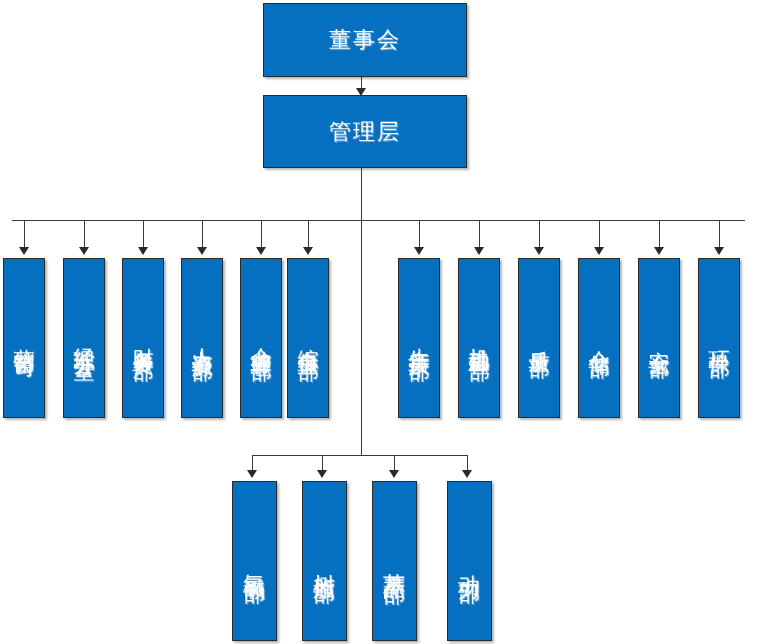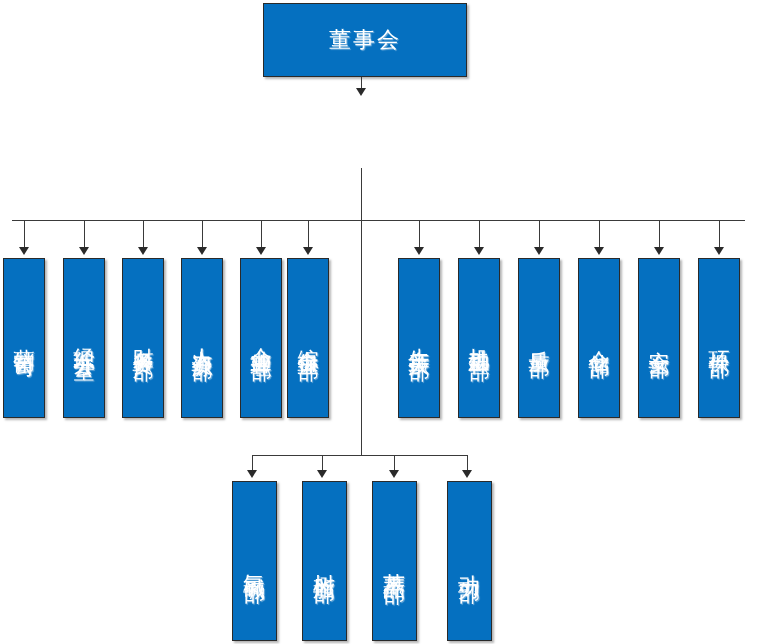--- a/index.html
+++ b/index.html
@@ -81,20 +81,23 @@
 
 <div id="chart-canvas">
 
   <div class="node horiz" style="left:263px; top:3px; width:204px; height:74px;">
     <span class="label">董事会</span>
   </div>
 
   <div class="conn-v" style="left:361px; top:77px; height:12px;"></div>
   <div class="arrow-down" style="left:356px; top:88px;"></div>
 
+  <div class="node horiz" style="left:263px; top:95px; width:204px; height:73px;">
+    <span class="label">管理层</span>
+  </div>
 
   <div class="conn-v" style="left:361px; top:168px; height:287px;"></div>
 
   <div class="conn-h" style="left:12px; top:220px; width:733px;"></div>
 
   <div class="conn-v" style="left:24px; top:220px; height:28px;"></div>
   <div class="arrow-down" style="left:19px; top:247px;"></div>
 
   <div class="conn-v" style="left:84px; top:220px; height:28px;"></div>
   <div class="arrow-down" style="left:79px; top:247px;"></div>

